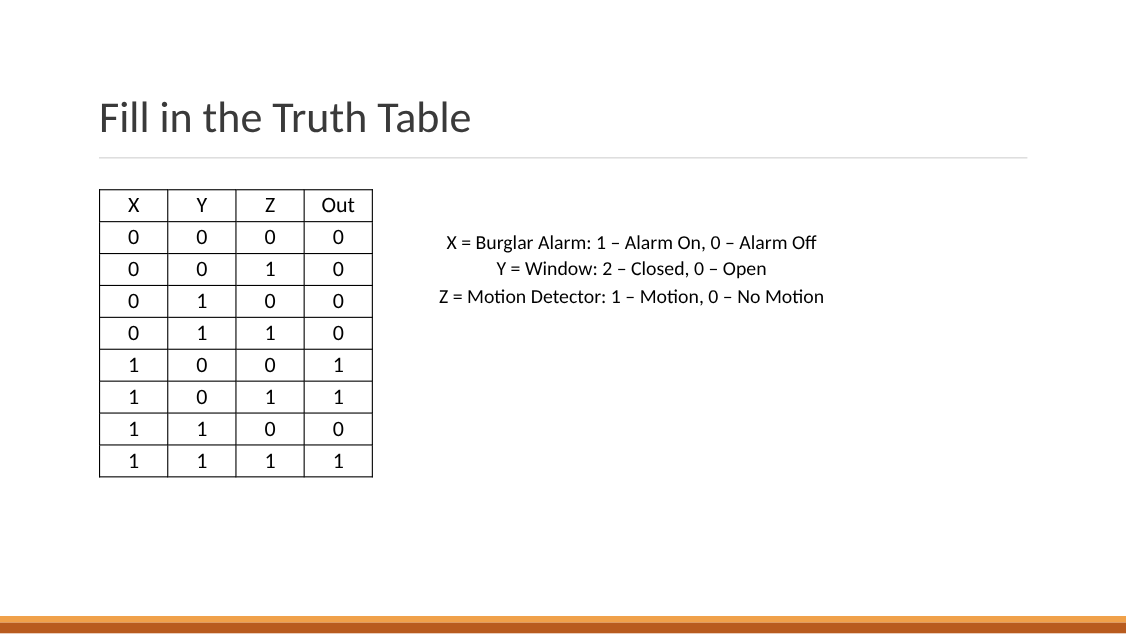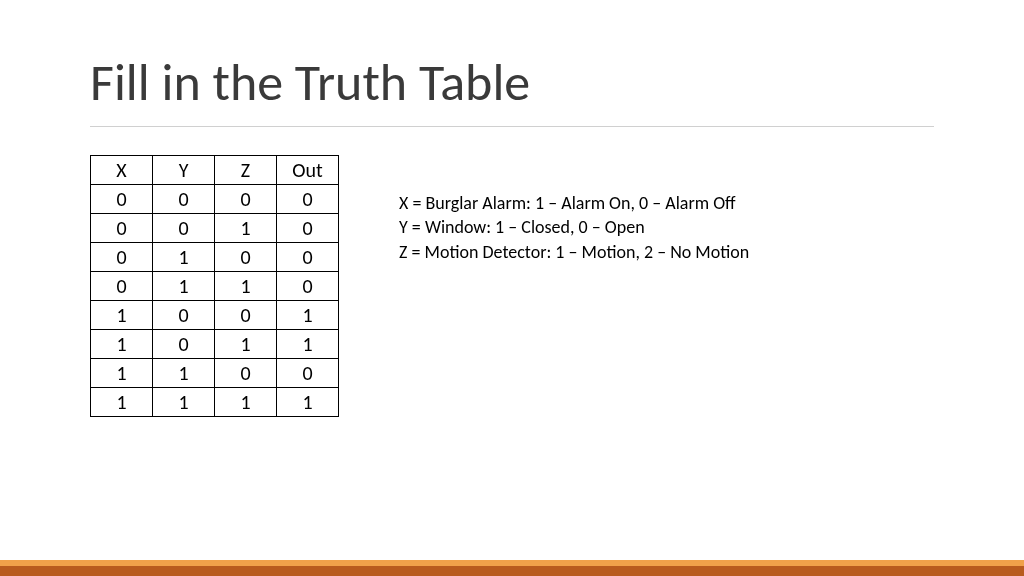--- a/index.html
+++ b/index.html
@@ -15,24 +15,25 @@
       position: relative;
       overflow: hidden;
     }
     .slide-container {
       width: 100%;
       height: 100%;
       padding: 50px 90px 0 90px;
       position: relative;
     }
     .title {
-      font-size: 52px;
+      font-size: 40px;
       font-weight: 300;
       color: #3a3a3a;
       margin-bottom: 12px;
+      margin-top: 32px;
     }
     .title-underline {
       height: 1px;
       background: #d0d0d0;
       width: 100%;
       margin-bottom: 28px;
     }
     .content-row {
       display: flex;
       gap: 60px;
@@ -58,20 +59,21 @@
     }
     .legend {
       font-family: Calibri, sans-serif;
       font-size: 18px;
       color: #000;
       line-height: 1.35;
       padding-top: 36px;
     }
     .legend p {
       margin-bottom: 0;
+      text-align: center;
     }
     .legend-gap {
       height: 20px;
     }
     .bottom-bar {
       position: absolute;
       left: 0;
       right: 0;
       bottom: 0;
       height: 16px;
@@ -152,22 +154,22 @@
           <td>1</td>
           <td>1</td>
           <td>1</td>
           <td>1</td>
         </tr>
       </tbody>
     </table>
 
     <div class="legend">
       <p>X = Burglar Alarm:  1 – Alarm On, 0 – Alarm Off</p>
-      <p>Y = Window:  1 – Closed, 0 – Open</p>
-      <p>Z = Motion Detector: 1 – Motion, 2 – No Motion</p>
+      <p>Y = Window:  2 – Closed, 0 – Open</p>
+      <p>Z = Motion Detector: 1 – Motion, 0 – No Motion</p>
       <div class="legend-gap"></div>
     </div>
 
   </div>
 </div>
 
 <div class="bottom-bar">
   <div class="bar-top"></div>
   <div class="bar-bottom"></div>
 </div>

